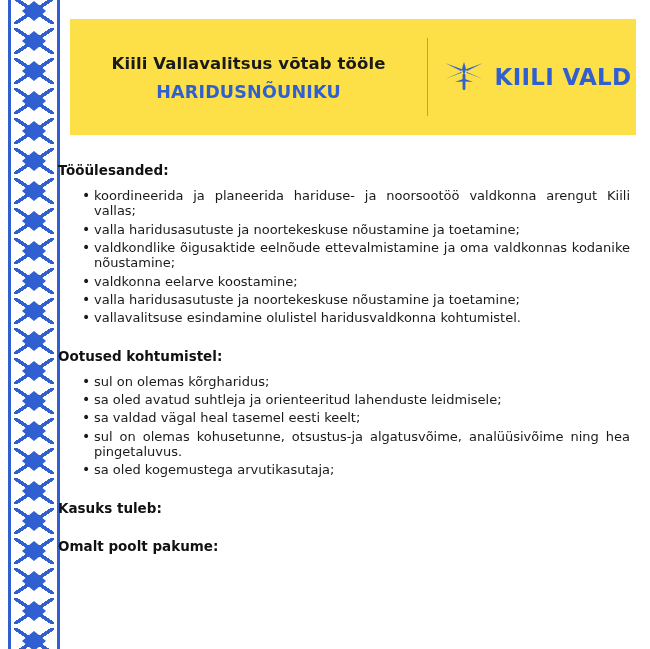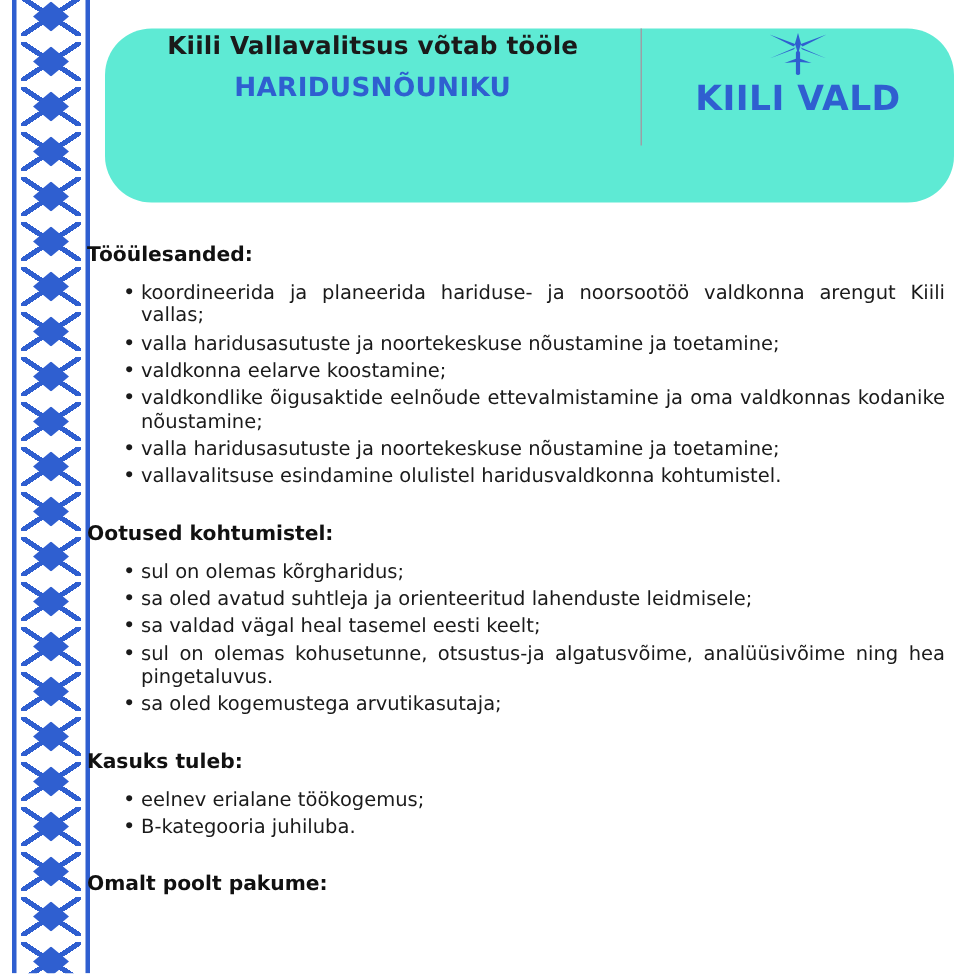--- a/index.html
+++ b/index.html
@@ -82,25 +82,24 @@
     pointer-events: none;
   }
 
   
   .header {
     position: absolute;
     left: 70px;
     top: 19px;
     width: 566px;
     height: 116px;
-    background: #5eead4;
+    background: #fde047;
     display: flex;
-    align-items: flex-start;
+    align-items: center;
     box-sizing: border-box;
-    border-radius: 31px;
   }
   .header-left {
     flex: 1 1 auto;
     text-align: center;
     padding: 0 14px;
   }
   .header-line1 {
     font-size: 16.5px;
     font-weight: bold;
     color: #1a1a1a;
@@ -116,21 +115,21 @@
   }
   .header-divider {
     width: 1px;
     height: 78px;
     background: #9aa0a6;
     flex: 0 0 1px;
   }
   .header-right {
     flex: 0 0 208px;
     display: flex;
-    flex-direction: column;
+    flex-direction: row;
     align-items: center;
     justify-content: center;
   }
   .logo-mark {
     width: 62px;
     height: 34px;
     margin-bottom: 2px;
   }
   .logo-text {
     font-size: 23px;
@@ -239,44 +238,40 @@
     </div>
   </div>
 
   <div class="content clipped">
 
     <div class="section">
       <div class="section-title">Tööülesanded:</div>
       <ul class="bullets">
         <li>koordineerida ja planeerida hariduse- ja noorsootöö valdkonna arengut Kiili vallas;</li>
         <li>valla haridusasutuste ja noortekeskuse nõustamine ja toetamine;</li>
+        <li>valdkondlike õigusaktide eelnõude ettevalmistamine ja oma valdkonnas kodanike nõustamine;</li>
         <li>valdkonna eelarve koostamine;</li>
-        <li>valdkondlike õigusaktide eelnõude ettevalmistamine ja oma valdkonnas kodanike nõustamine;</li>
         <li>valla haridusasutuste ja noortekeskuse nõustamine ja toetamine;</li>
         <li>vallavalitsuse esindamine olulistel haridusvaldkonna kohtumistel.</li>
       </ul>
     </div>
 
     <div class="section">
       <div class="section-title spaced">Ootused kohtumistel:</div>
       <ul class="bullets">
         <li>sul on olemas kõrgharidus;</li>
         <li>sa oled avatud suhtleja ja orienteeritud lahenduste leidmisele;</li>
         <li>sa valdad vägal heal tasemel eesti keelt;</li>
         <li>sul on olemas kohusetunne, otsustus-ja algatusvõime, analüüsivõime ning hea pingetaluvus.</li>
         <li>sa oled kogemustega arvutikasutaja;</li>
       </ul>
     </div>
 
     <div class="section">
       <div class="section-title spaced">Kasuks tuleb:</div>
-      <ul class="bullets">
-        <li>eelnev erialane töökogemus;</li>
-        <li>B-kategooria juhiluba.</li>
-      </ul>
     </div>
 
     <div class="section">
       <div class="section-title spaced">Omalt poolt pakume:</div>
       <ul class="bullets"></ul>
     </div>
 
   </div>
 </div>
 

